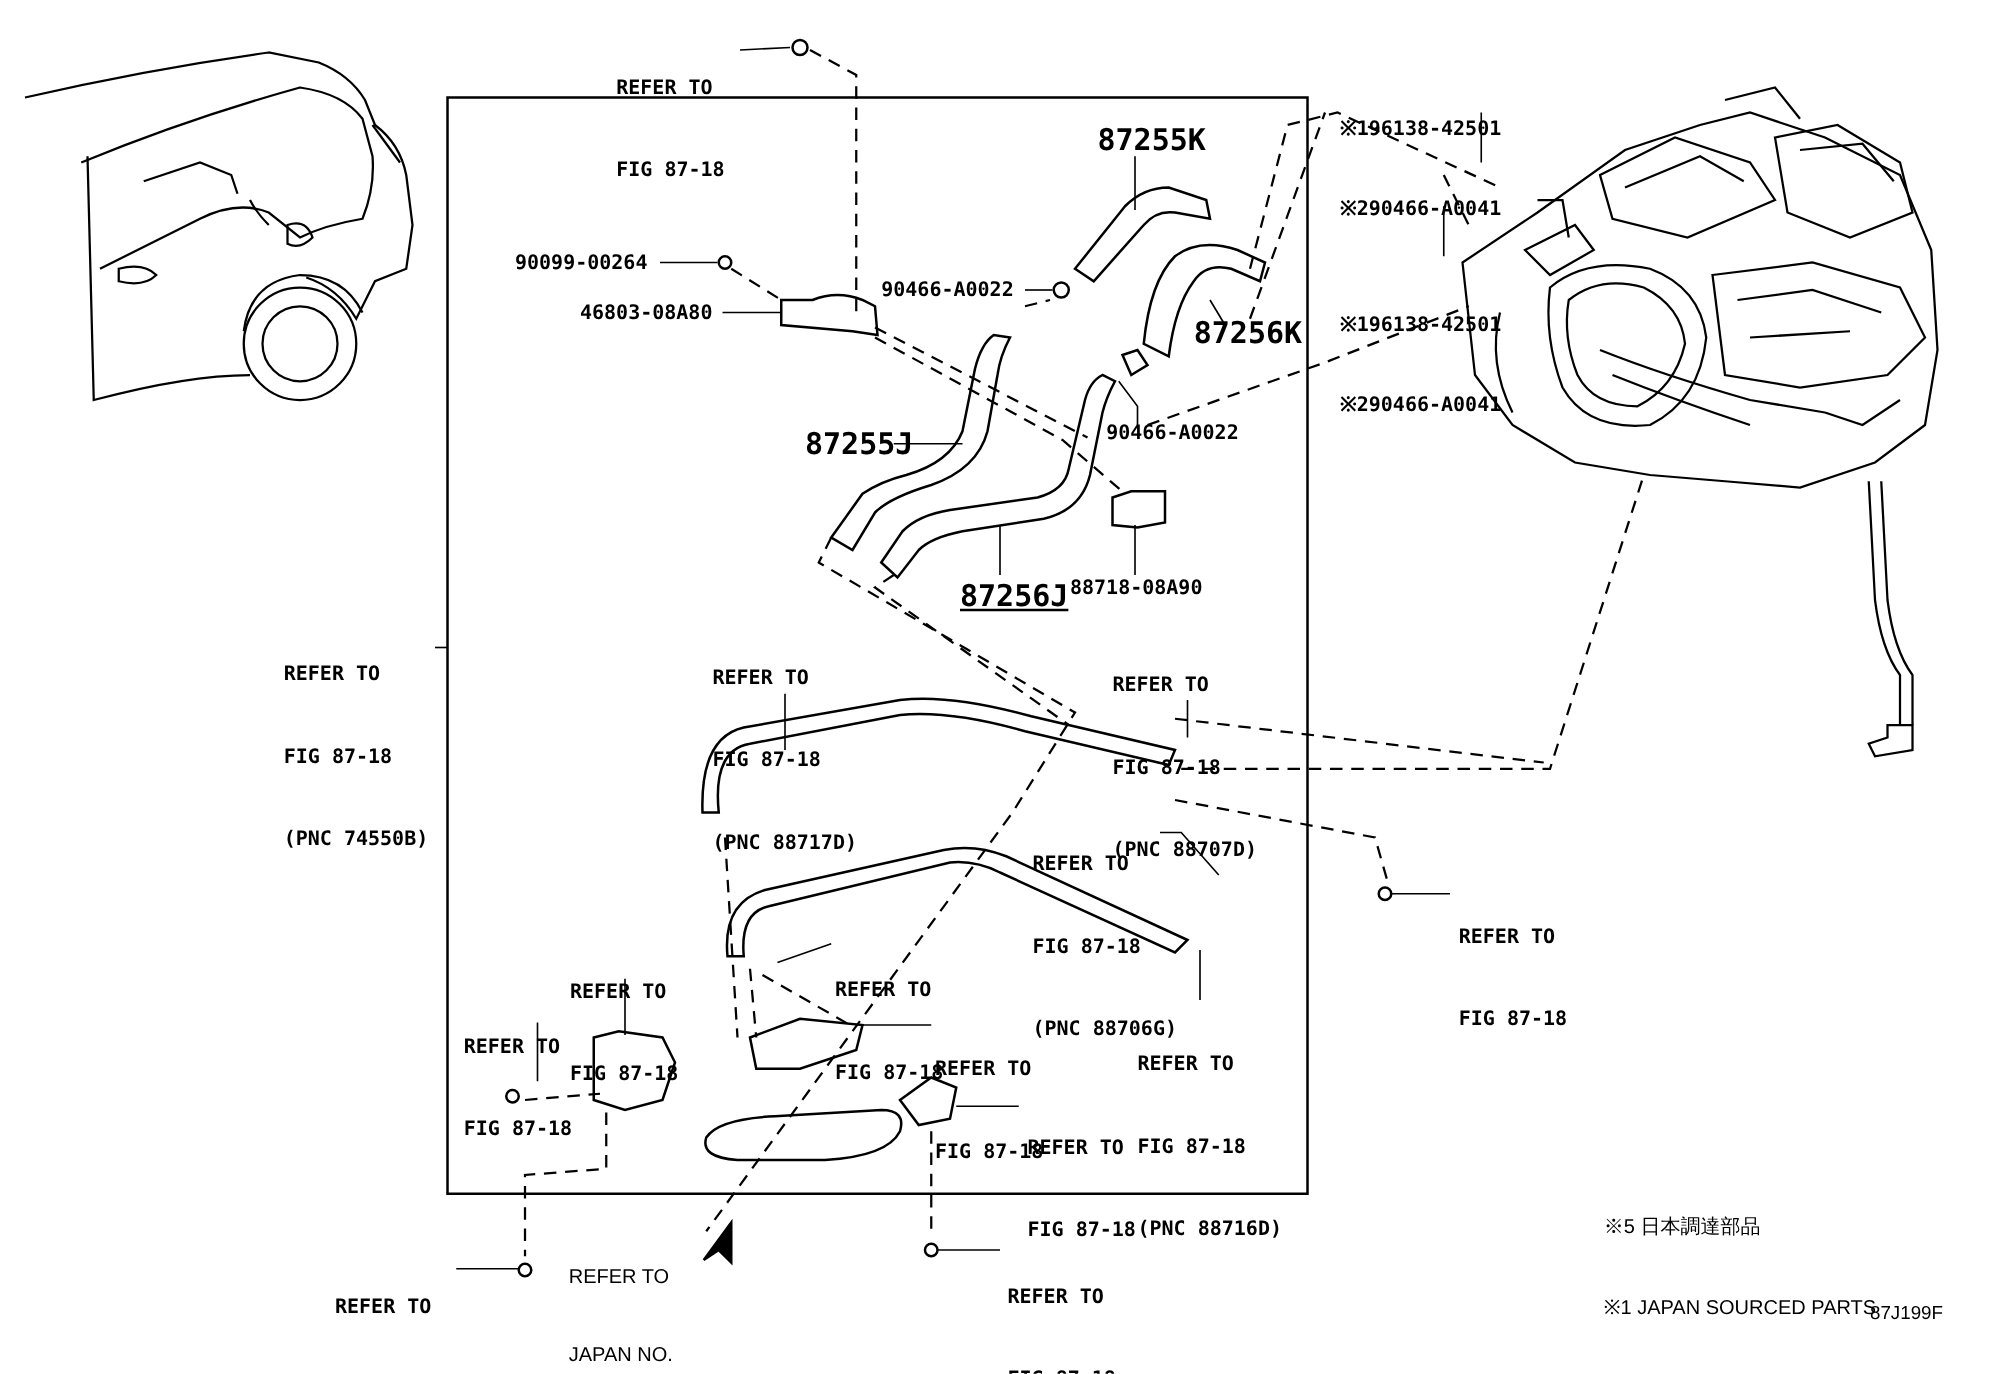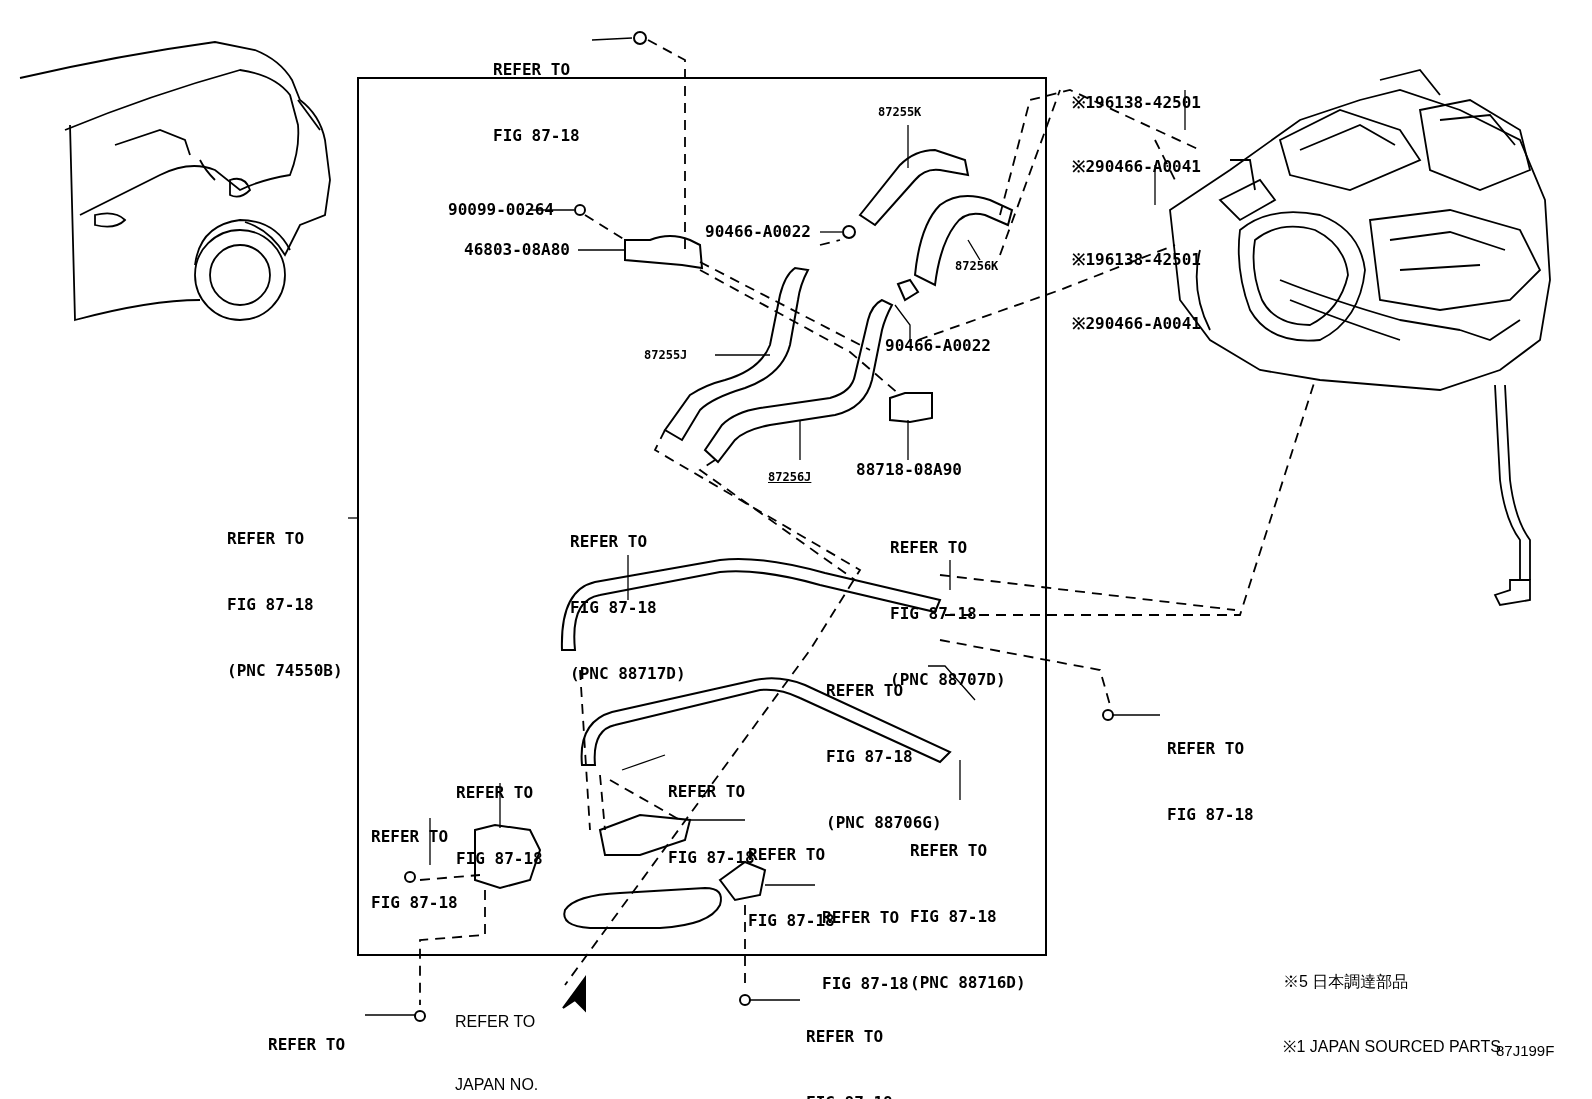--- a/index.html
+++ b/index.html
@@ -1,20 +1,20 @@
 <!DOCTYPE html>
 <html><head>
 <meta charset="utf-8">
 <style>
   html, body { margin: 0; padding: 0; background: #ffffff; }
   body { width: 1592px; height: 1099px; position: relative; overflow: hidden; font-family: "DejaVu Sans", sans-serif; color: #000; }
   #stage { position: absolute; left: 0; top: 0; width: 1592px; height: 1099px; }
   svg.art { position: absolute; left: 0; top: 0; }
   .lbl { position: absolute; font-family: "DejaVu Sans Mono", monospace; font-weight: bold; font-size: 16px; line-height: 22px; white-space: pre; letter-spacing: 0px; }
-  .lbl-big { font-size: 12px; line-height: 24px; }
+  .lbl-big { font-size: 24px; line-height: 24px; }
   .lbl-plain { font-family: "Liberation Sans", sans-serif; font-weight: normal; font-size: 16px; line-height: 21px; }
   .note { position: absolute; font-family: "Liberation Sans", sans-serif; font-size: 16px; line-height: 21.5px; white-space: pre; }
   .code { position: absolute; font-family: "Liberation Sans", sans-serif; font-size: 15px; margin-left: 12px; }
   .pn { cursor: pointer; }
 </style>
 </head>
 <body>
 
 <div id="stage">
 
@@ -141,21 +141,21 @@
     <path d="M745 905 L745 990"></path>
     <path d="M610 780 L680 820"></path>
     <path d="M1155 140 L1175 180"></path>
   </g>
 </svg>
 
 <div class="lbl lbl-big pn" style="left:878px; top:100px;">87255K</div>
 <div class="lbl lbl-big pn" style="left:955px; top:254px;">87256K</div>
 <div class="lbl lbl-big pn" style="left:644px; top:343px;text-align:center;">87255J</div>
 <div class="lbl lbl-big pn" style="left:768px; top:465px;text-decoration:underline;">87256J</div>
-<div class="lbl pn" style="left:412px; top:199px;margin-left:36px;">90099-00264</div>
+<div class="lbl pn" style="left:412px; top:199px;">90099-00264</div>
 <div class="lbl pn" style="left:464px; top:239px;">46803-08A80</div>
 <div class="lbl pn" style="left:705px; top:221px;">90466-A0022</div>
 <div class="lbl pn" style="left:885px; top:335px;">90466-A0022</div>
 <div class="lbl pn" style="left:856px; top:459px;">88718-08A90</div>
 
 <div class="lbl pn" style="left:1072px; top:48px;">
   <div>※196138-42501</div>
   <div style="margin-top:-2px;">※290466-A0041</div>
 </div>
 <div class="lbl pn" style="left:1072px; top:205px;">

